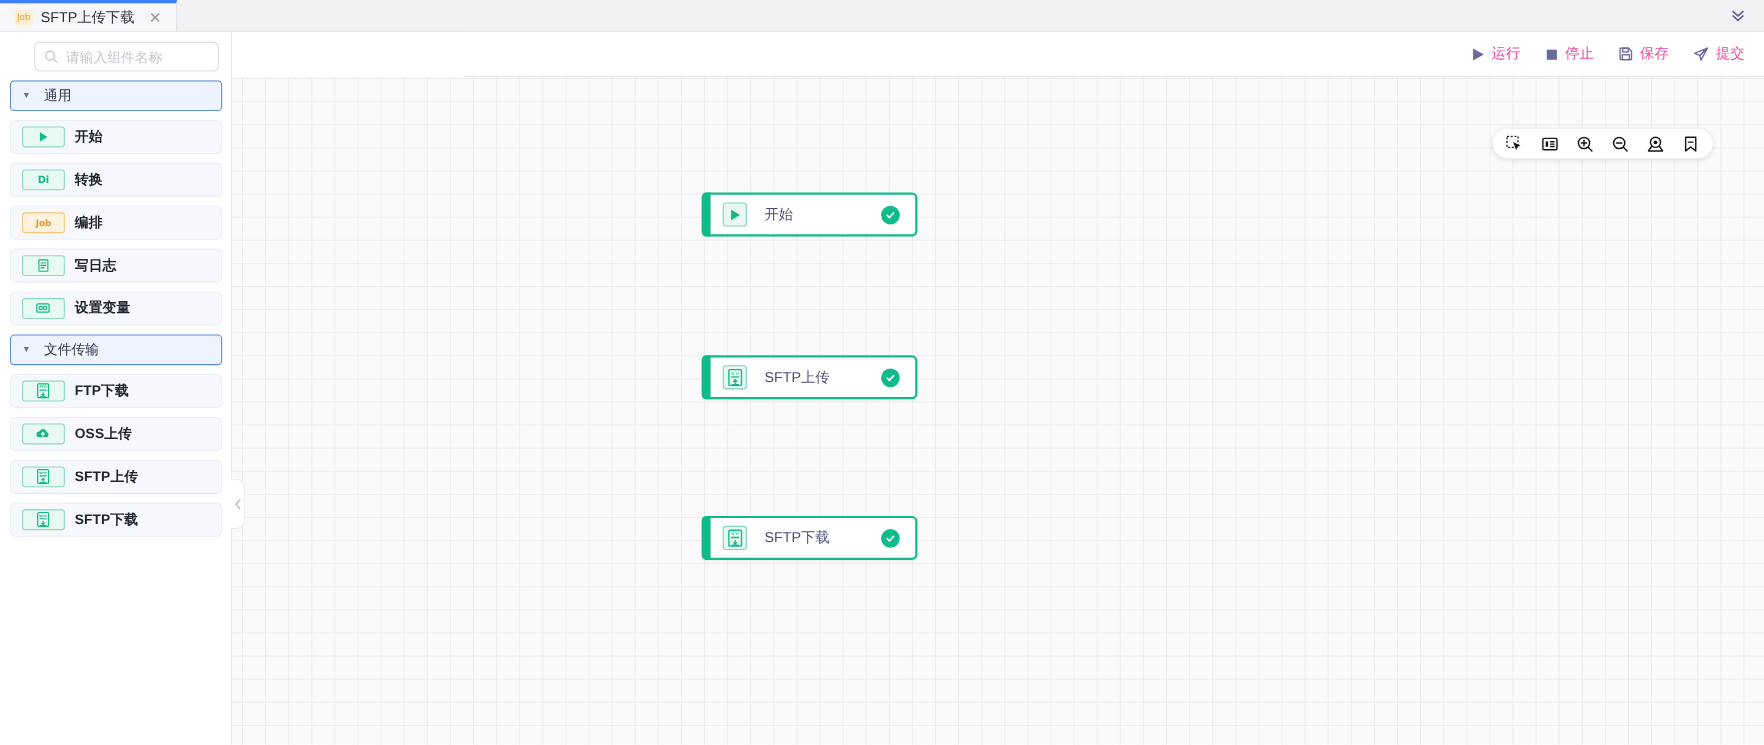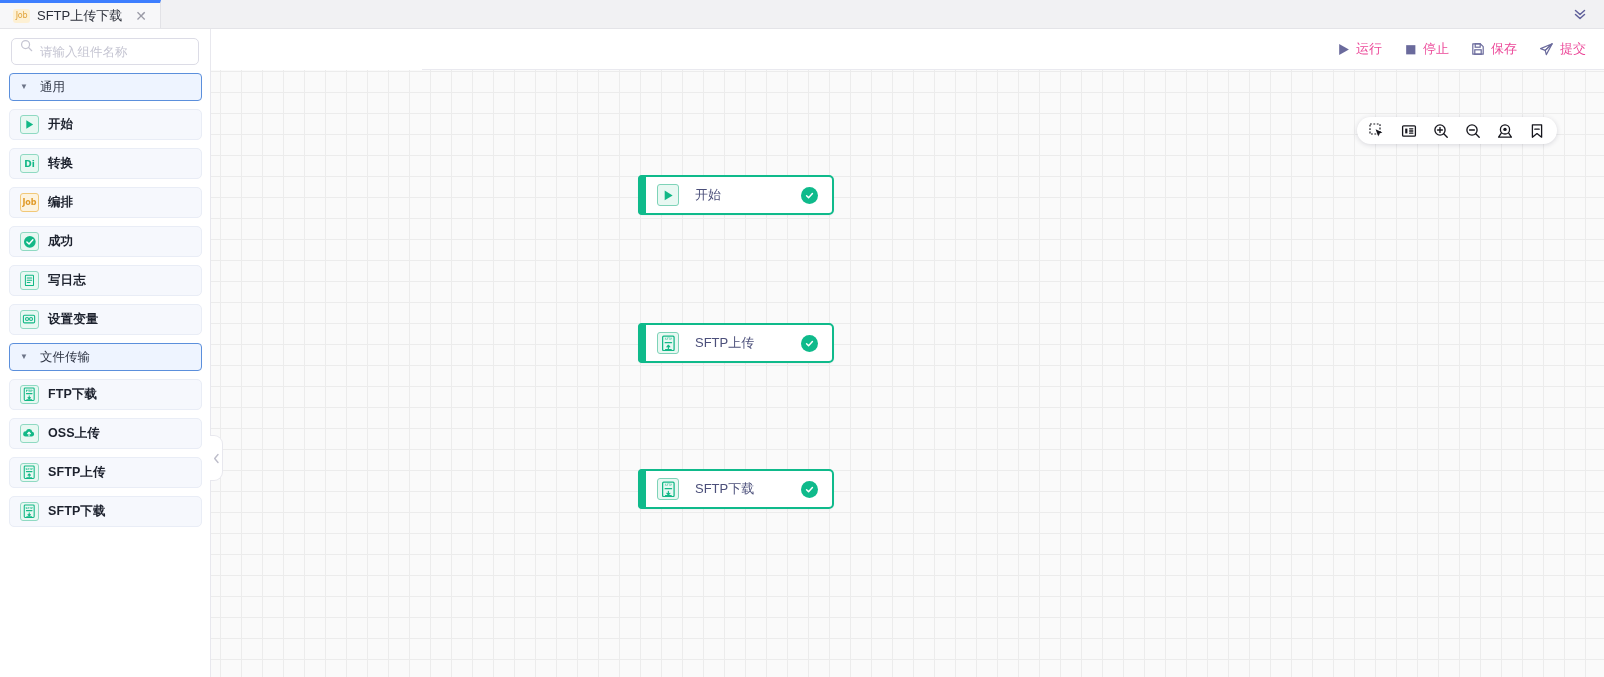--- a/index.html
+++ b/index.html
@@ -70,23 +70,24 @@
     background: #ffffff;
     border-right: 1px solid #e8e8ee;
     display: flex; flex-direction: column;
     min-height: 0;
   }
   .search-wrap { padding: 9px 11px 8px 11px; flex: 0 0 auto; }
   .search-box {
     height: 27px;
     border: 1px solid #dcdce6;
     border-radius: 5px;
-    display: flex; 
+    display: flex; align-items: center;
     padding: 0 8px; gap: 7px;
     background: #fff;
+    margin-left: 20px;
   }
   .search-icon { flex: 0 0 auto; display: block; }
   .search-input {
     border: none; outline: none; background: transparent;
     font-size: 12.5px; color: #303040;
     width: 100%; padding: 0;
     font-family: "Liberation Sans", sans-serif;
   }
   .search-input::placeholder { color: #c5c5d2; }
 
@@ -111,21 +112,21 @@
     border-radius: 5px;
     display: flex; align-items: center;
     padding: 0 10px; gap: 9px;
     cursor: grab;
   }
   .pal-item .lbl {
     font-size: 12.5px; color: #1d222e; font-weight: 700;
     letter-spacing: 0.1px;
   }
   .pal-ico {
-    width: 19px; height: 19px; flex: 0 0 auto;
+    width: 39px; height: 19px; flex: 0 0 auto;
     border-radius: 3px;
     display: flex; align-items: center; justify-content: center;
     background: #e8f8f2;
     border: 1px solid #8fd9c2;
     color: #12b886;
     font-size: 8.5px; font-weight: 700;
     overflow: hidden;
   }
   .pal-ico.job { background: #fdf3de; border-color: #f1c878; color: #e09a28; }
 
@@ -284,29 +285,20 @@
             <span class="pal-ico">
               <span style="font-size:9px;font-weight:600;color:#12b886;font-family:'DejaVu Sans',sans-serif">Di</span>
             </span>
             <span class="lbl">转换</span>
           </div>
           <div class="pal-item">
             <span class="pal-ico job">
               <span style="font-size:8px;font-weight:700;font-family:'DejaVu Sans',sans-serif">Job</span>
             </span>
             <span class="lbl">编排</span>
-          </div>
-          <div class="pal-item">
-            <span class="pal-ico">
-              <svg width="13.68" height="13.68" viewBox="0 0 14 14">
-                <circle cx="7" cy="7" r="6" fill="#12b886"></circle>
-                <polyline points="4,7.2 6.2,9.3 10.1,4.9" fill="none" stroke="#fff" stroke-width="1.5" stroke-linecap="round" stroke-linejoin="round"></polyline>
-              </svg>
-            </span>
-            <span class="lbl">成功</span>
           </div>
           <div class="pal-item">
             <span class="pal-ico">
               <svg width="12.920000000000002" height="12.920000000000002" viewBox="0 0 14 14" fill="none" stroke="#12b886" stroke-width="1.1">
                 <rect x="2.6" y="1.4" width="8.8" height="11.2" rx="0.8"></rect>
                 <line x1="4.6" y1="4.4" x2="9.4" y2="4.4" stroke-linecap="round"></line>
                 <line x1="4.6" y1="6.8" x2="9.4" y2="6.8" stroke-linecap="round"></line>
                 <line x1="4.6" y1="9.2" x2="7.6" y2="9.2" stroke-linecap="round"></line>
               </svg>
             </span>

